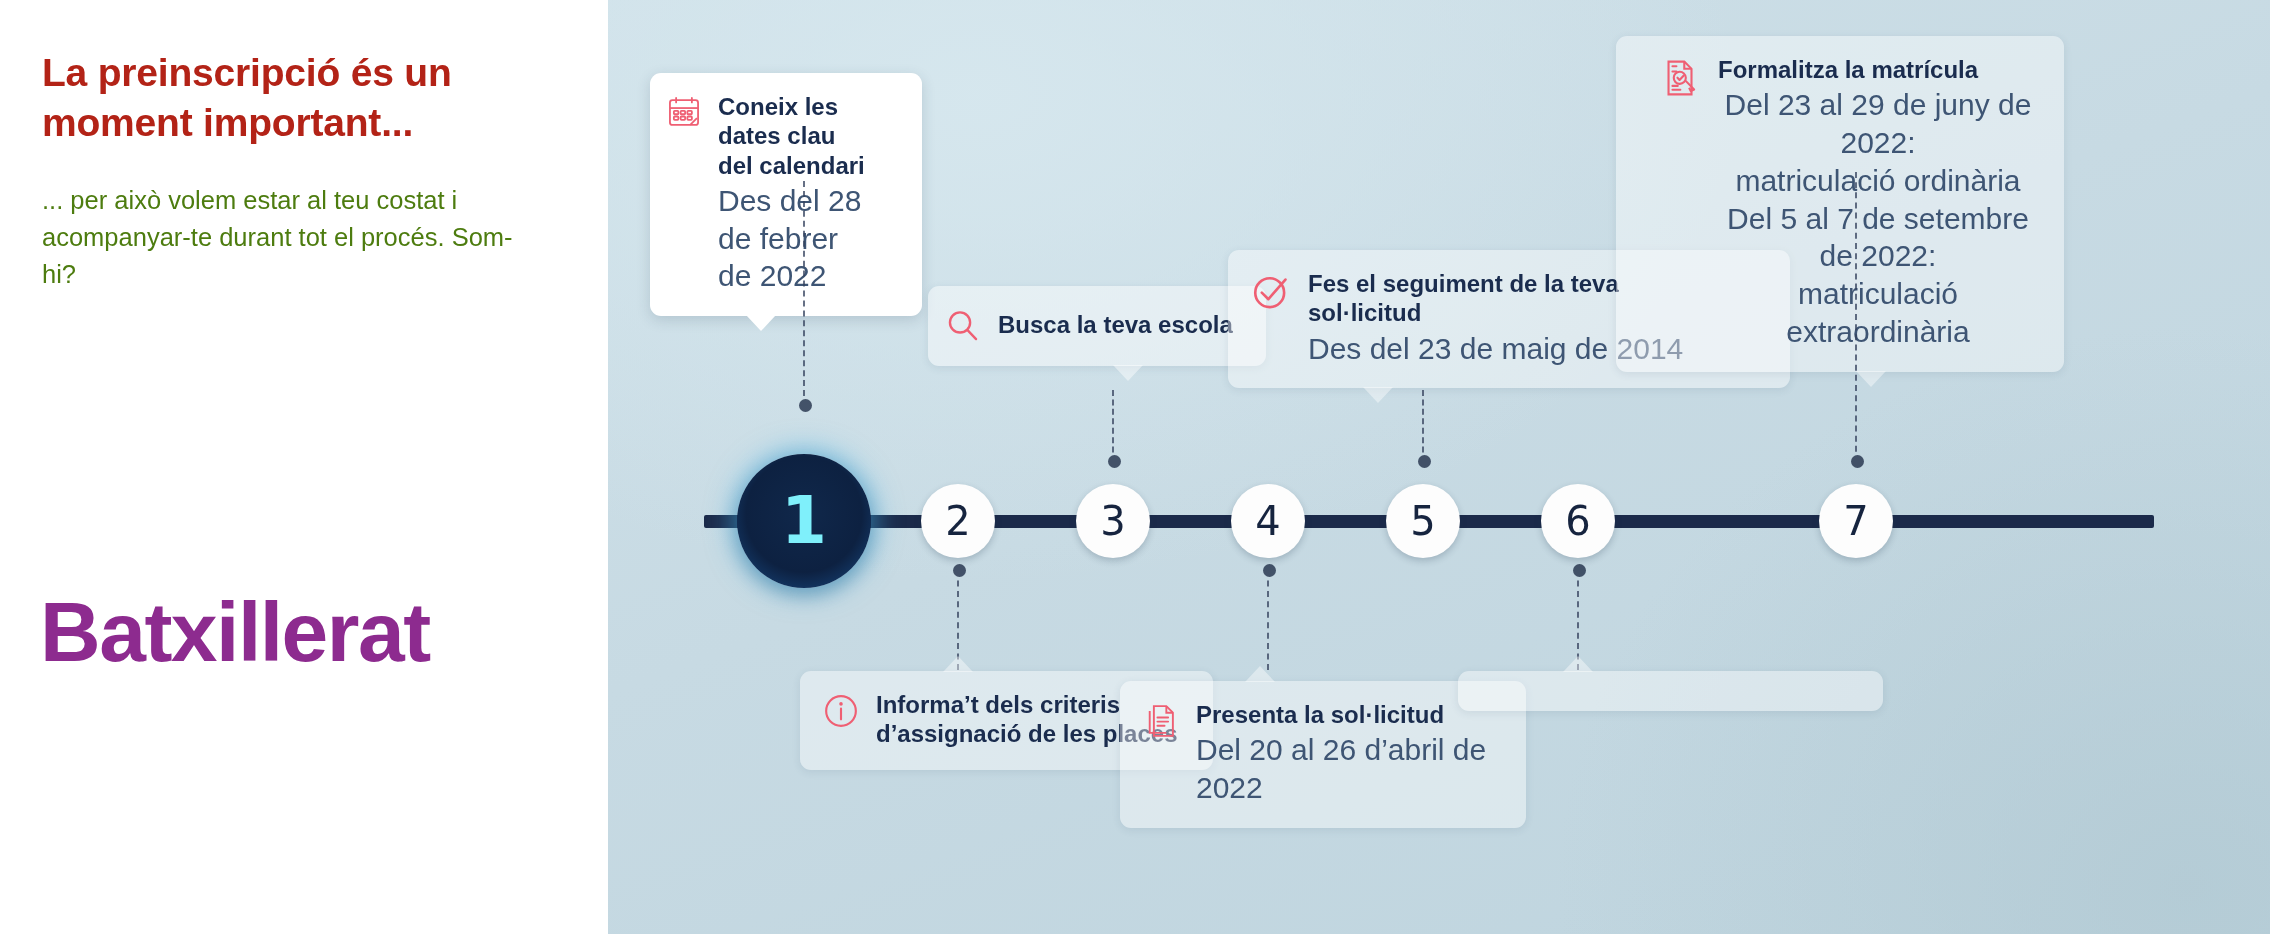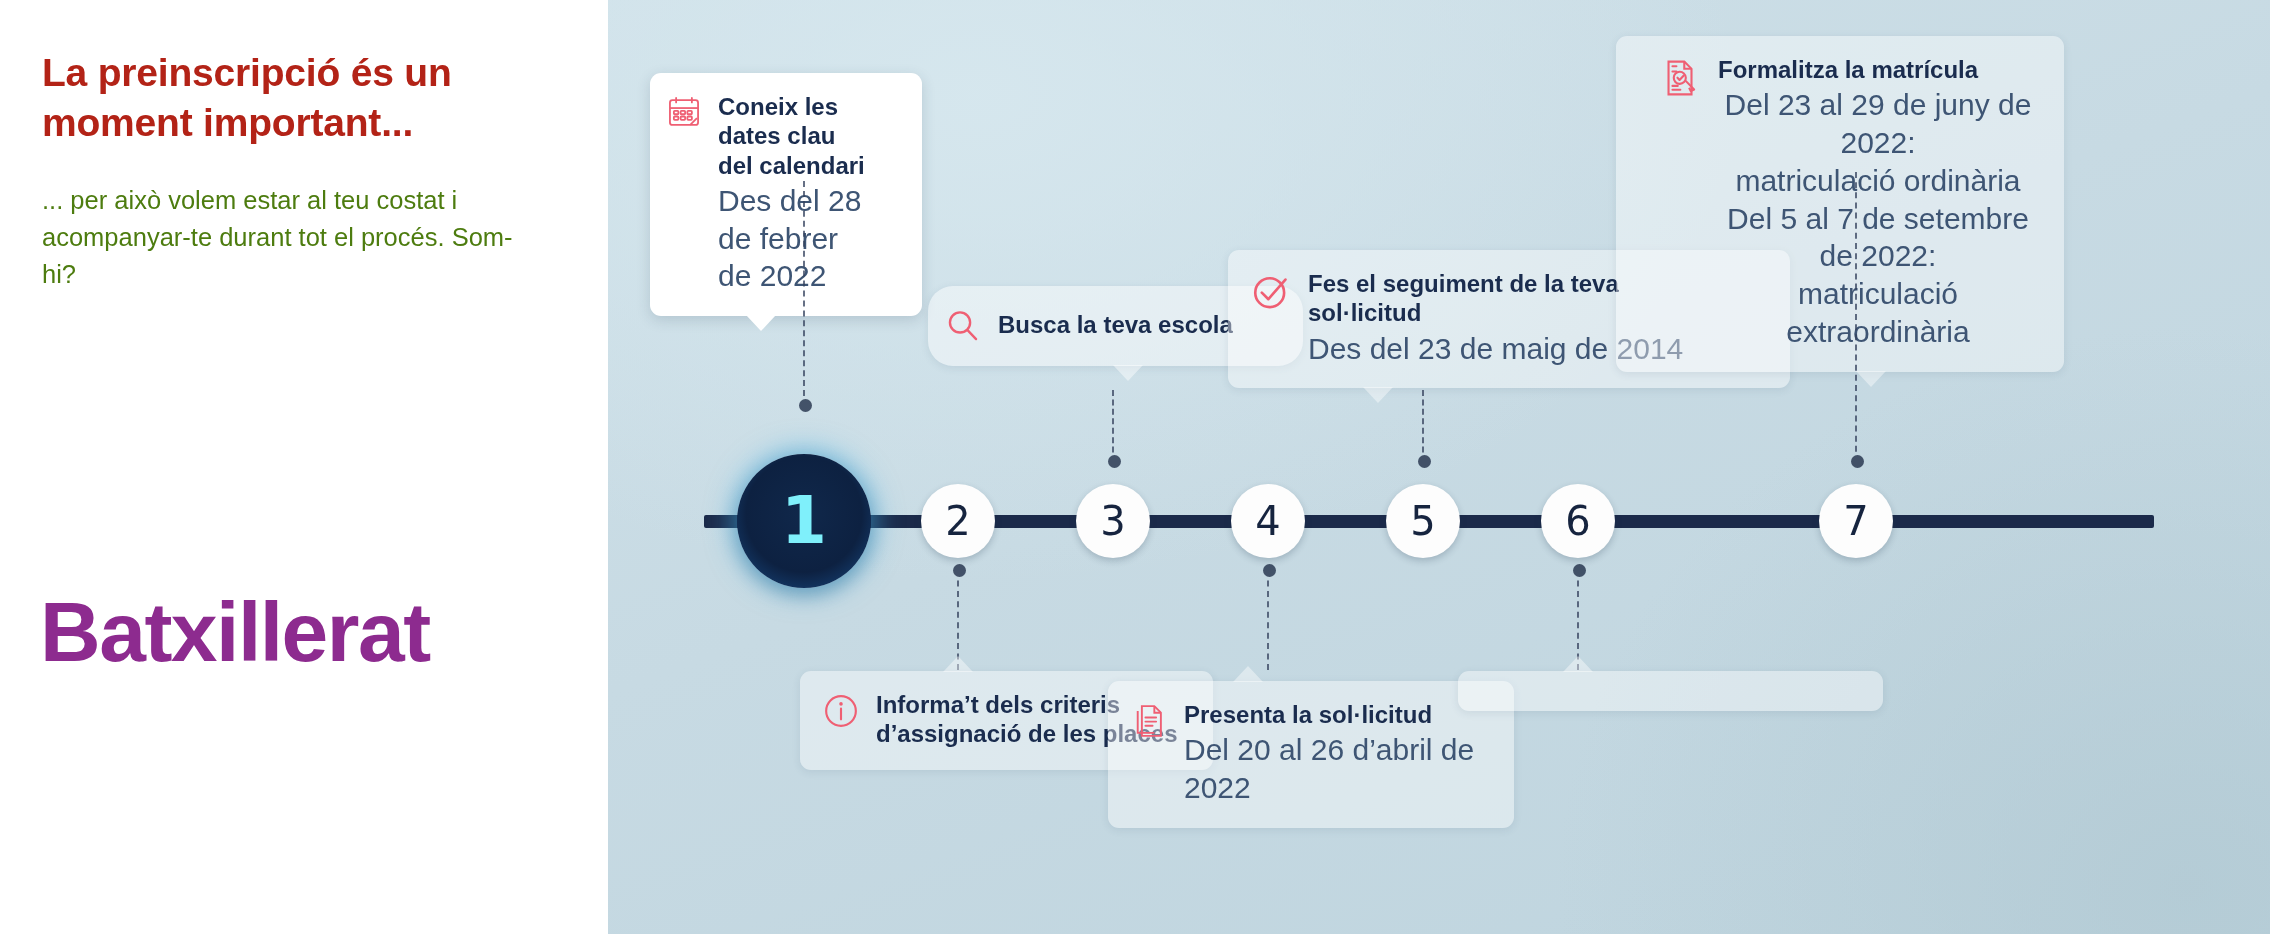--- a/index.html
+++ b/index.html
@@ -259,21 +259,21 @@
             <path d="M16 14v9" stroke-linecap="round"></path>
           </svg>
         </span>
         <span class="card-text">
           <p class="card-title">Informa’t dels criteris
 d’assignació de les places</p>
         </span>
       </div>
     </div>
 
-    <div class="card solid below-tail" style="left:320px; top:286px; width:375px; background:rgba(255,255,255,0.45); box-shadow:0 2px 9px rgba(40,70,95,0.10);border-radius:25px;">
+    <div class="card solid below-tail" style="left:320px; top:286px; width:338px; background:rgba(255,255,255,0.45); box-shadow:0 2px 9px rgba(40,70,95,0.10);">
       <div class="tail" style="left:185px; border-top-color:rgba(255,255,255,0.45);"></div>
       <div class="card-inner" style="align-items:center;">
         <span class="card-icon">
           <svg class="icon-svg" width="38" height="38" viewBox="0 0 32 32" fill="none" stroke="#ef5f73" stroke-width="2">
             <circle cx="13.5" cy="13" r="8.5"></circle>
             <path d="M19.8 19.5L27 27" stroke-linecap="round"></path>
           </svg>
         </span>
         <span class="card-text">
           <p class="card-title">Busca la teva escola</p>
@@ -286,21 +286,21 @@
     <div class="node" style="left:505px;">
       <span>3</span>
     </div>
 
     <div class="node" style="left:660px;">
       <span>4</span>
     </div>
     <div class="connector down" style="left:660px; top:570px; height:100px;">
       <span class="dot"></span>
     </div>
-    <div class="card above-tail" style="left:500px; top:681px; width:406px;">
+    <div class="card above-tail" style="left:512px; top:681px; width:406px;">
       <div class="tail" style="left:125px;"></div>
       <div class="card-inner">
         <span class="card-icon">
           <svg class="icon-svg" width="38" height="38" viewBox="0 0 32 32" fill="none" stroke="#ef5f73" stroke-width="1.6">
             <path d="M10 3.5h10.5L26 9v19.5H10z"></path>
             <path d="M20.5 3.5V9H26"></path>
             <path d="M6.5 7.5V26h14"></path>
             <path d="M13 13h9M13 16.5h9M13 20h6" stroke-linecap="round"></path>
           </svg>
         </span>

